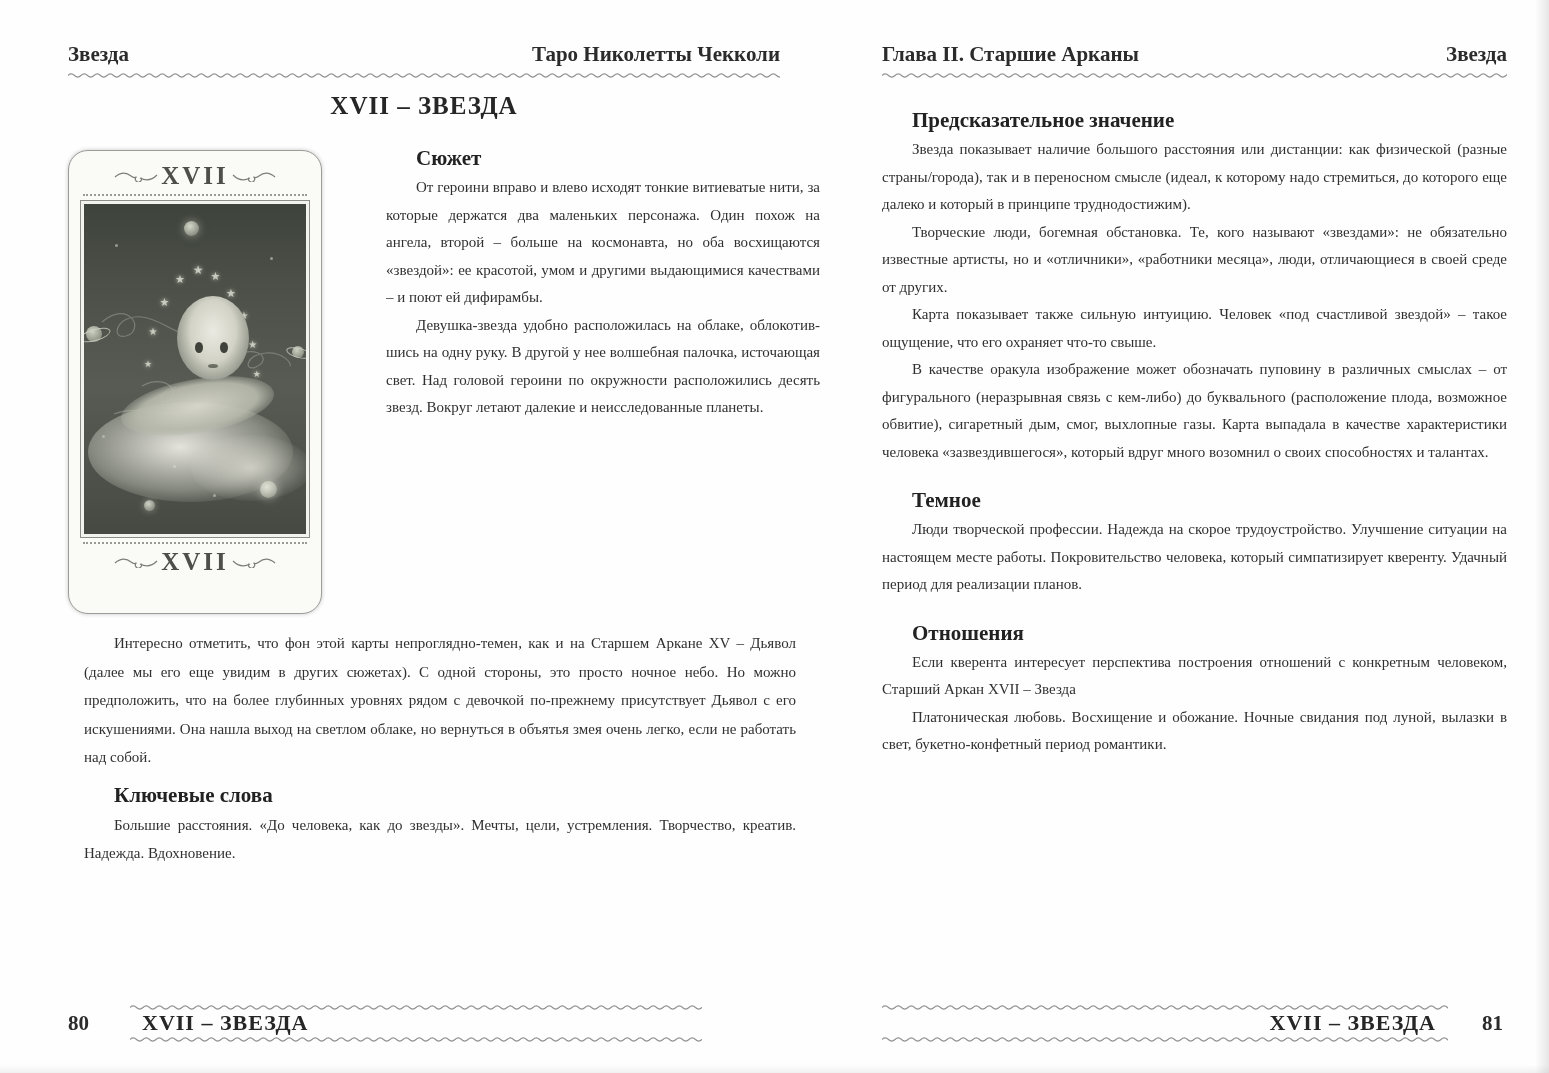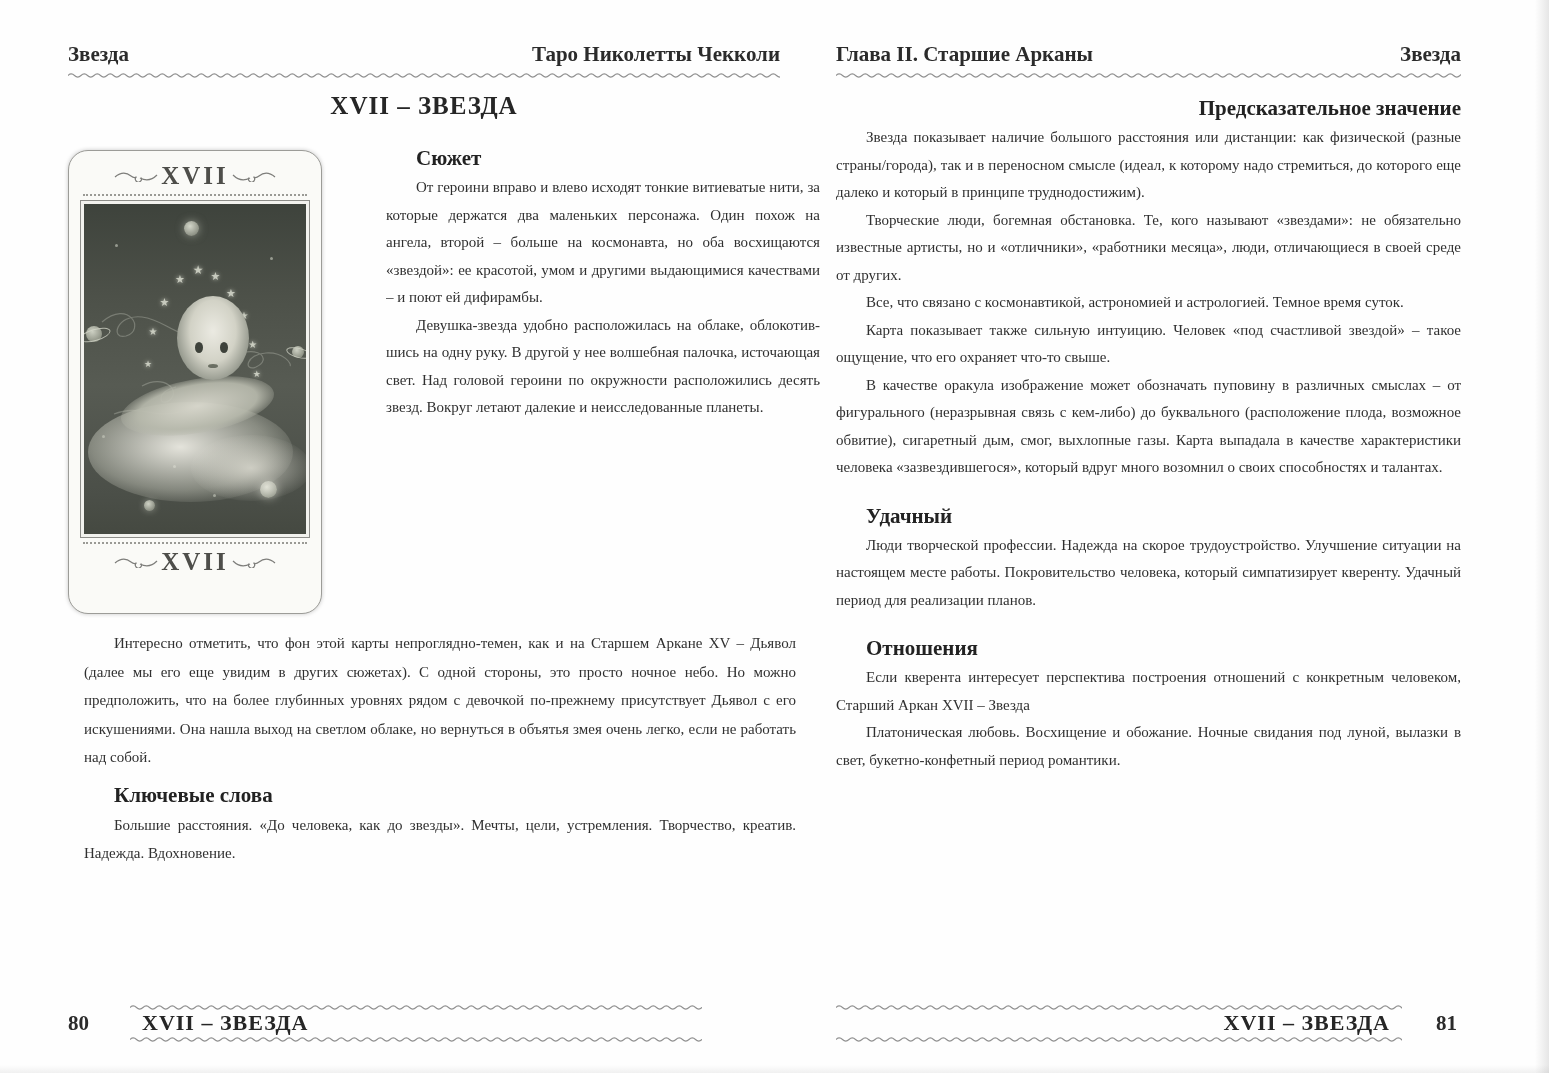--- a/index.html
+++ b/index.html
@@ -10,21 +10,21 @@
     color:#2e2e2e;
   }
   
   .scan-edge-right{position:absolute;right:0;top:0;width:14px;height:100%;
     background:linear-gradient(to left, rgba(120,120,120,.18), rgba(120,120,120,0));}
   .scan-edge-bottom{position:absolute;left:0;bottom:0;width:100%;height:8px;
     background:linear-gradient(to top, rgba(120,120,120,.10), rgba(120,120,120,0));}
 
   .page{position:absolute;top:0;height:1073px;}
   .page-left{left:68px;width:712px;}
-  .page-right{left:836px;width:625px;}
+  .page-right{left:882px;width:625px;}
 
   .running-head{position:absolute;top:42px;left:0;right:0;display:flex;
     justify-content:space-between;font-weight:bold;font-size:21px;color:#2b2b2b;}
   .head-wavy{position:absolute;top:71px;left:0;width:100%;height:9px;}
 
   svg.wavy{display:block;height:9px;}
 
   .page-title{position:absolute;top:92px;left:0;right:0;text-align:center;
     font-size:25px;font-weight:bold;letter-spacing:1px;color:#262626;}
 
@@ -77,21 +77,21 @@
   .sujet{position:absolute;left:278px;top:146px;width:434px;max-height:500px;overflow:hidden;margin-left:40px;}
   .sect-h{font-size:21px;font-weight:bold;color:#222;padding-left:30px;margin:0 0 3px 0;}
   .para{font-size:15px;line-height:27.5px;margin:0;text-align:justify;text-indent:30px;
     hyphens:auto;-webkit-hyphens:auto;color:#303030;}
   .lower{position:absolute;left:16px;top:629px;width:712px;}
   .lower .para{line-height:28.5px;}
   .kw-h{margin-top:11px;}
   .content{position:absolute;left:0;top:96px;width:625px;}
   .content .para{line-height:27.5px;}
   .content .sect-h{margin-top:22px;}
-  .content .sect-h.first{margin-top:0;text-align:right;}
+  .content .sect-h.first{margin-top:12px;}
 
   
   .footer{position:absolute;top:1003px;left:0;display:flex;align-items:center;width:100%;}
   .pageno{font-size:21px;font-weight:bold;color:#2b2b2b;}
   .strip{position:relative;padding:7px 12px 8px;box-sizing:border-box;}
   .strip .wavy{position:absolute;left:0;width:100%;}
   .strip .wavy.top{top:0;} .strip .wavy.bot{bottom:0;}
   .strip-label{font-size:22px;font-weight:bold;letter-spacing:1px;color:#262626;display:block;}
   .footer-left .pageno{width:62px;}
   .footer-left .strip{width:572px;}
@@ -222,25 +222,24 @@
       <span>Звезда</span>
     </div>
     <svg class="wavy head-wavy" viewBox="0 0 625 9" preserveAspectRatio="none">
         <path d="M0 4.5 Q 3.25 1.4 6.5 4.5 Q 9.75 7.6 13 4.5 Q 16.25 1.4 19.5 4.5 Q 22.75 7.6 26 4.5 Q 29.25 1.4 32.5 4.5 Q 35.75 7.6 39 4.5 Q 42.25 1.4 45.5 4.5 Q 48.75 7.6 52 4.5 Q 55.25 1.4 58.5 4.5 Q 61.75 7.6 65 4.5 Q 68.25 1.4 71.5 4.5 Q 74.75 7.6 78 4.5 Q 81.25 1.4 84.5 4.5 Q 87.75 7.6 91 4.5 Q 94.25 1.4 97.5 4.5 Q 100.75 7.6 104 4.5 Q 107.25 1.4 110.5 4.5 Q 113.75 7.6 117 4.5 Q 120.25 1.4 123.5 4.5 Q 126.75 7.6 130 4.5 Q 133.25 1.4 136.5 4.5 Q 139.75 7.6 143 4.5 Q 146.25 1.4 149.5 4.5 Q 152.75 7.6 156 4.5 Q 159.25 1.4 162.5 4.5 Q 165.75 7.6 169 4.5 Q 172.25 1.4 175.5 4.5 Q 178.75 7.6 182 4.5 Q 185.25 1.4 188.5 4.5 Q 191.75 7.6 195 4.5 Q 198.25 1.4 201.5 4.5 Q 204.75 7.6 208 4.5 Q 211.25 1.4 214.5 4.5 Q 217.75 7.6 221 4.5 Q 224.25 1.4 227.5 4.5 Q 230.75 7.6 234 4.5 Q 237.25 1.4 240.5 4.5 Q 243.75 7.6 247 4.5 Q 250.25 1.4 253.5 4.5 Q 256.75 7.6 260 4.5 Q 263.25 1.4 266.5 4.5 Q 269.75 7.6 273 4.5 Q 276.25 1.4 279.5 4.5 Q 282.75 7.6 286 4.5 Q 289.25 1.4 292.5 4.5 Q 295.75 7.6 299 4.5 Q 302.25 1.4 305.5 4.5 Q 308.75 7.6 312 4.5 Q 315.25 1.4 318.5 4.5 Q 321.75 7.6 325 4.5 Q 328.25 1.4 331.5 4.5 Q 334.75 7.6 338 4.5 Q 341.25 1.4 344.5 4.5 Q 347.75 7.6 351 4.5 Q 354.25 1.4 357.5 4.5 Q 360.75 7.6 364 4.5 Q 367.25 1.4 370.5 4.5 Q 373.75 7.6 377 4.5 Q 380.25 1.4 383.5 4.5 Q 386.75 7.6 390 4.5 Q 393.25 1.4 396.5 4.5 Q 399.75 7.6 403 4.5 Q 406.25 1.4 409.5 4.5 Q 412.75 7.6 416 4.5 Q 419.25 1.4 422.5 4.5 Q 425.75 7.6 429 4.5 Q 432.25 1.4 435.5 4.5 Q 438.75 7.6 442 4.5 Q 445.25 1.4 448.5 4.5 Q 451.75 7.6 455 4.5 Q 458.25 1.4 461.5 4.5 Q 464.75 7.6 468 4.5 Q 471.25 1.4 474.5 4.5 Q 477.75 7.6 481 4.5 Q 484.25 1.4 487.5 4.5 Q 490.75 7.6 494 4.5 Q 497.25 1.4 500.5 4.5 Q 503.75 7.6 507 4.5 Q 510.25 1.4 513.5 4.5 Q 516.75 7.6 520 4.5 Q 523.25 1.4 526.5 4.5 Q 529.75 7.6 533 4.5 Q 536.25 1.4 539.5 4.5 Q 542.75 7.6 546 4.5 Q 549.25 1.4 552.5 4.5 Q 555.75 7.6 559 4.5 Q 562.25 1.4 565.5 4.5 Q 568.75 7.6 572 4.5 Q 575.25 1.4 578.5 4.5 Q 581.75 7.6 585 4.5 Q 588.25 1.4 591.5 4.5 Q 594.75 7.6 598 4.5 Q 601.25 1.4 604.5 4.5 Q 607.75 7.6 611 4.5 Q 614.25 1.4 617.5 4.5 Q 620.75 7.6 624 4.5 Q 627.25 1.4 630.5 4.5 Q 633.75 7.6 637 4.5 Q 640.25 1.4 643.5 4.5 Q 646.75 7.6 650 4.5" fill="none" stroke="#8f8f8f" stroke-width="1.1"></path>
       </svg>
 
     <div class="content">
       <div class="sect-h first">Предсказательное значение</div>
       <p class="para">Звезда показывает наличие большого расстояния или дистанции: как физической (разные страны/города), так и в переносном смысле (идеал, к которому надо стремиться, до которого еще далеко и который в принципе труднодостижим).</p>
       <p class="para">Творческие люди, богемная обстановка. Те, кого называют «звездами»: не обязательно известные артисты, но и «отличники», «работники месяца», люди, отличающиеся в своей среде от других.</p>
-      <p class="para">Все, что связано с космонавтикой, астрономией и астрологией. Темное время суток.</p>
       <p class="para">Карта показывает также сильную интуицию. Человек «под счастливой звездой» – такое ощущение, что его охраняет что-то свыше.</p>
       <p class="para">В качестве оракула изображение может обозначать пуповину в различных смыслах – от фигурального (неразрывная связь с кем-либо) до буквального (расположение плода, возможное обвитие), сигаретный дым, смог, выхлопные газы. Карта выпадала в качестве характеристики человека «зазвездившегося», который вдруг много возомнил о своих способностях и талантах.</p>
 
-      <div class="sect-h">Удачный</div>
+      <div class="sect-h">Темное</div>
       <p class="para">Люди творческой профессии. Надежда на скорое трудоустройство. Улучшение ситуации на настоящем месте работы. Покровительство человека, который симпатизирует кверенту. Удачный период для реализации планов.</p>
 
       <div class="sect-h">Отношения</div>
       <p class="para">Если кверента интересует перспектива построения отношений с конкретным человеком, Старший Аркан XVII – Звезда</p>
       <p class="para">Платоническая любовь. Восхищение и обожание. Ночные свидания под луной, вылазки в свет, букетно-конфетный период романтики.</p>
     </div>
 
     <div class="footer footer-right">
       <div class="strip">
         <svg class="wavy top" viewBox="0 0 566 9" preserveAspectRatio="none">

